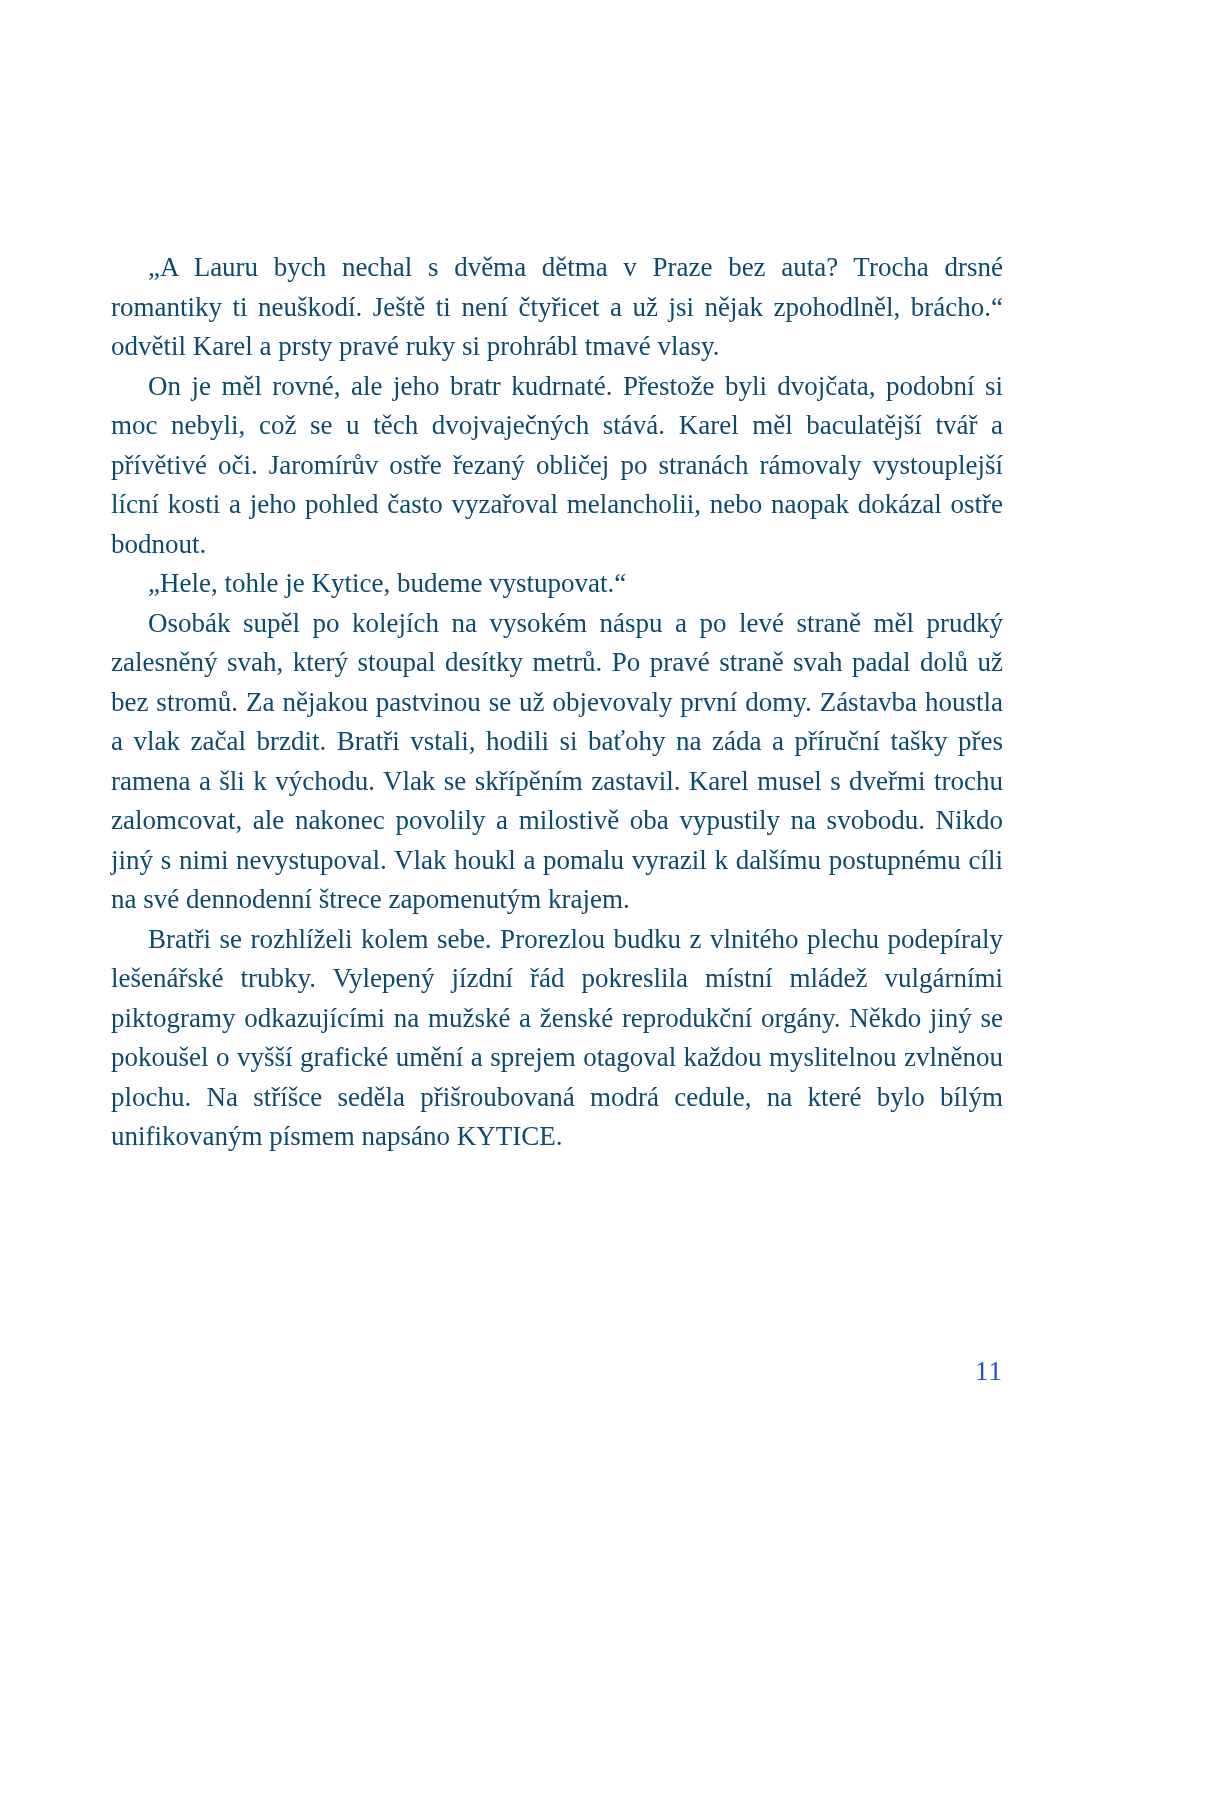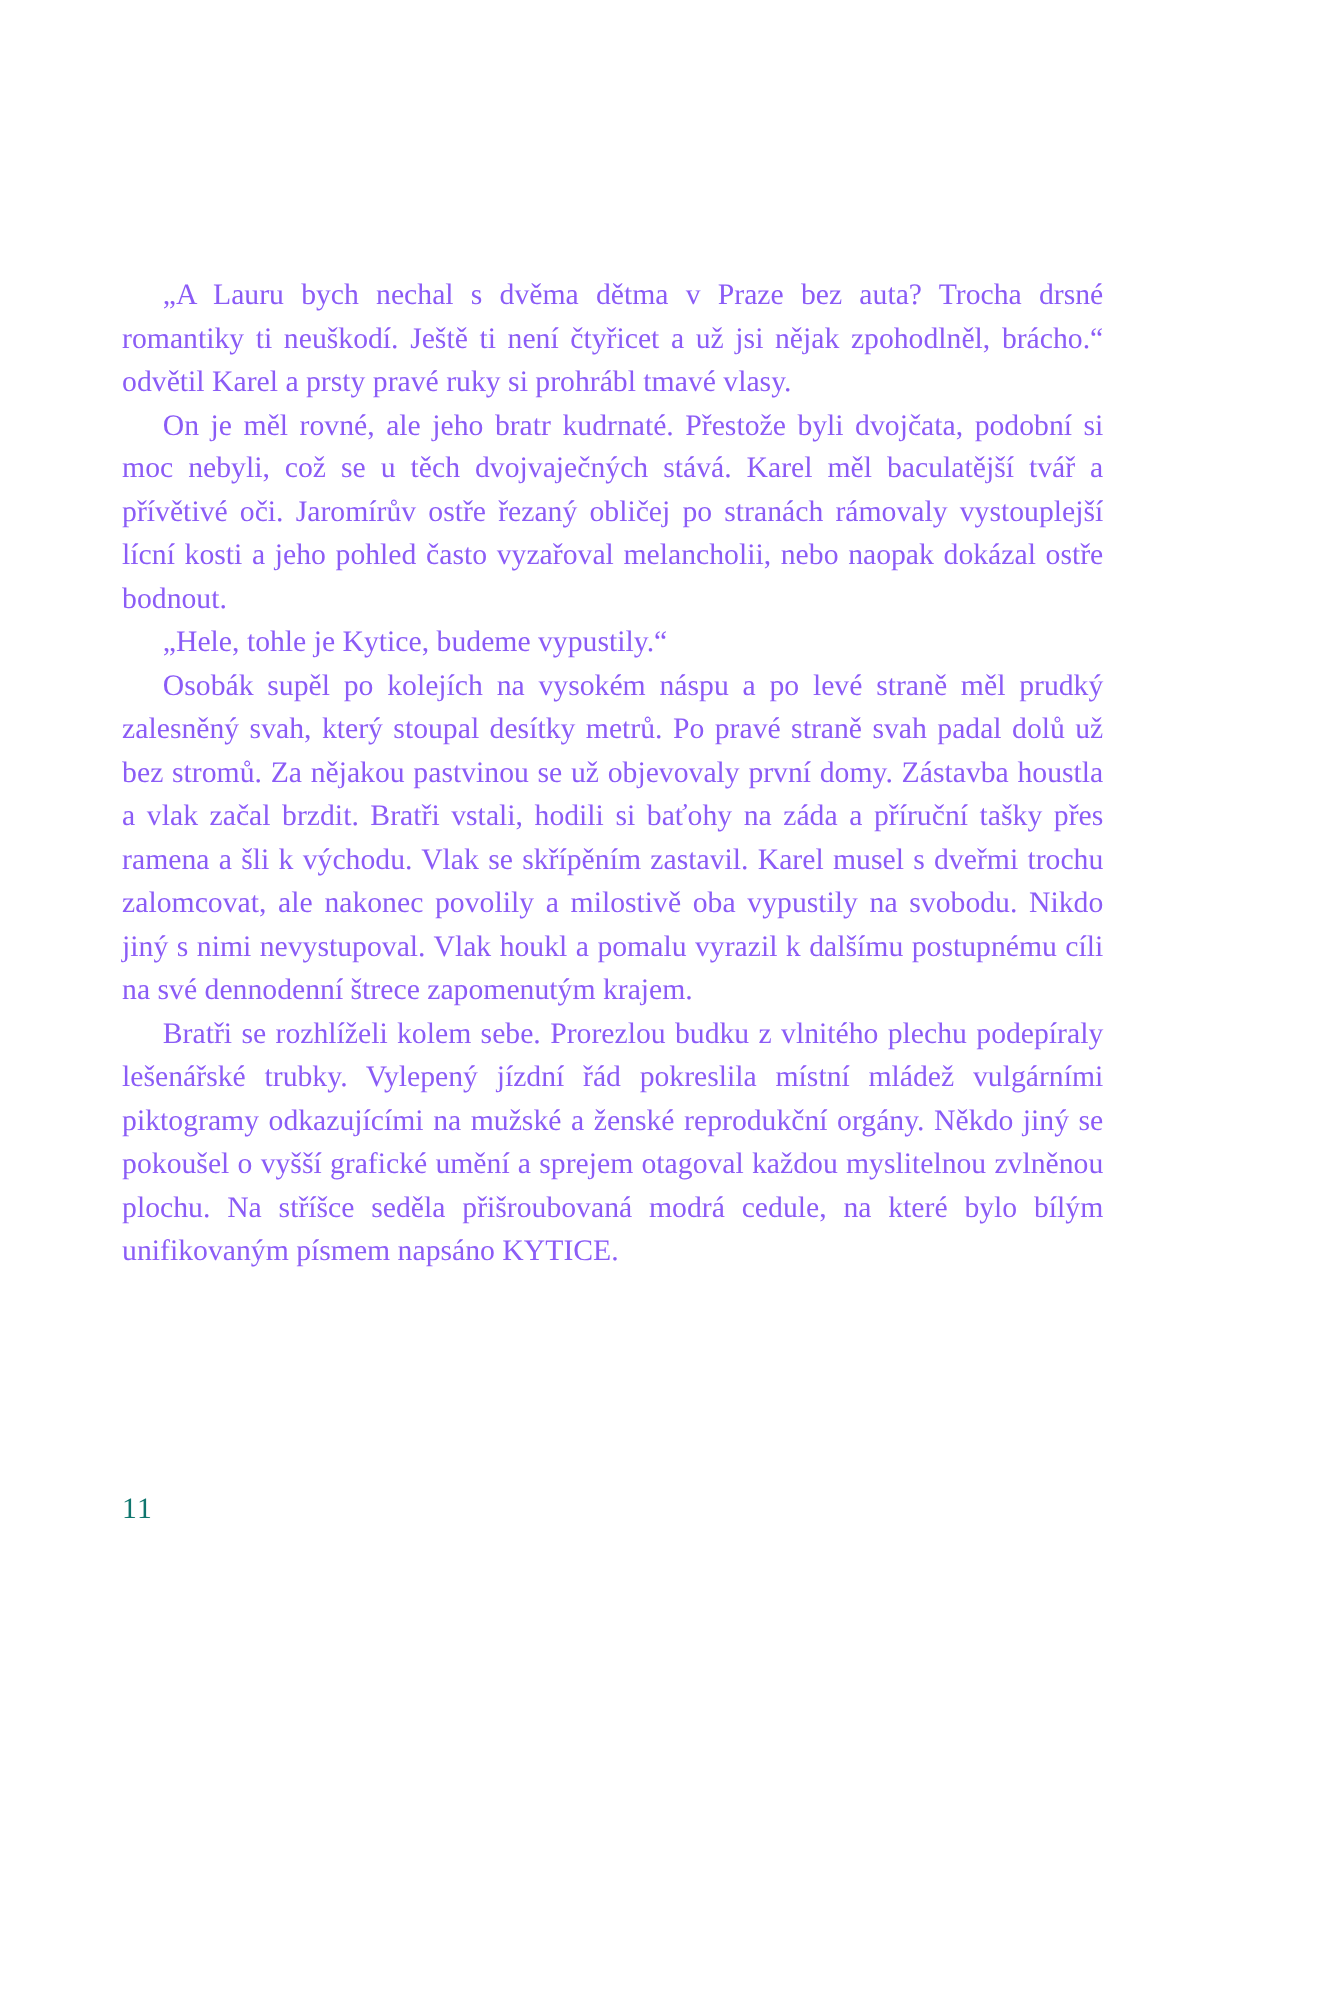--- a/index.html
+++ b/index.html
@@ -15,47 +15,47 @@
       overflow: hidden;
       font-family: "Liberation Serif", "DejaVu Serif", serif;
     }
     .text-block {
       position: absolute;
       left: 111px;
       top: 248px;
       width: 892px;
       font-size: 27px;
       line-height: 39.5px;
-      color: #8b5cf6;
+      color: #0c4a6e;
       text-align: justify;
       hyphens: auto;
       -webkit-hyphens: auto;
     }
     .text-block p {
       margin: 0;
       padding: 0;
       text-indent: 37px;
     }
     .page-number {
       position: absolute;
       left: 111px;
       top: 1352px;
       width: 892px;
-      text-align: left;
+      text-align: right;
       font-size: 27px;
       line-height: 39.5px;
-      color: #0f766e;
+      color: #1d4ed8;
       letter-spacing: 1px;
     }
   </style>
 </head>
 <body>
 
 <div class="page">
   <div class="text-block">
     <p>„A Lauru bych nechal s dvěma dětma v Praze bez auta? Trocha drsné romantiky ti neuškodí. Ještě ti není čtyřicet a už jsi nějak zpohodlněl, brácho.“ odvětil Karel a prsty pravé ruky si prohrábl tmavé vlasy.</p>
     <p>On je měl rovné, ale jeho bratr kudrnaté. Přestože byli dvojčata, podobní si moc nebyli, což se u těch dvojvaječných stává. Karel měl baculatější tvář a přívětivé oči. Jaromírův ostře řezaný obličej po stranách rámovaly vystouplejší lícní kosti a jeho pohled často vyzařoval melancholii, nebo naopak dokázal ostře bodnout.</p>
-    <p>„Hele, tohle je Kytice, budeme vypustily.“</p>
+    <p>„Hele, tohle je Kytice, budeme vystupovat.“</p>
     <p>Osobák supěl po kolejích na vysokém náspu a po levé straně měl prudký zalesněný svah, který stoupal desítky metrů. Po pravé straně svah padal dolů už bez stromů. Za nějakou pastvinou se už objevovaly první domy. Zástavba houstla a vlak začal brzdit. Bratři vstali, hodili si baťohy na záda a příruční tašky přes ramena a šli k východu. Vlak se skřípěním zastavil. Karel musel s dveřmi trochu zalomcovat, ale nakonec povolily a milostivě oba vypustily na svobodu. Nikdo jiný s nimi nevystupoval. Vlak houkl a pomalu vyrazil k dalšímu postupnému cíli na své dennodenní štrece zapomenutým krajem.</p>
     <p>Bratři se rozhlíželi kolem sebe. Prorezlou budku z vlnitého plechu podepíraly lešenářské trubky. Vylepený jízdní řád pokreslila místní mládež vulgárními piktogramy odkazujícími na mužské a ženské reprodukční orgány. Někdo jiný se pokoušel o vyšší grafické umění a sprejem otagoval každou myslitelnou zvlněnou plochu. Na stříšce seděla přišroubovaná modrá cedule, na které bylo bílým unifikovaným písmem napsáno KYTICE.</p>
   </div>
   <div class="page-number">11</div>
 </div>
 
 </body></html>

